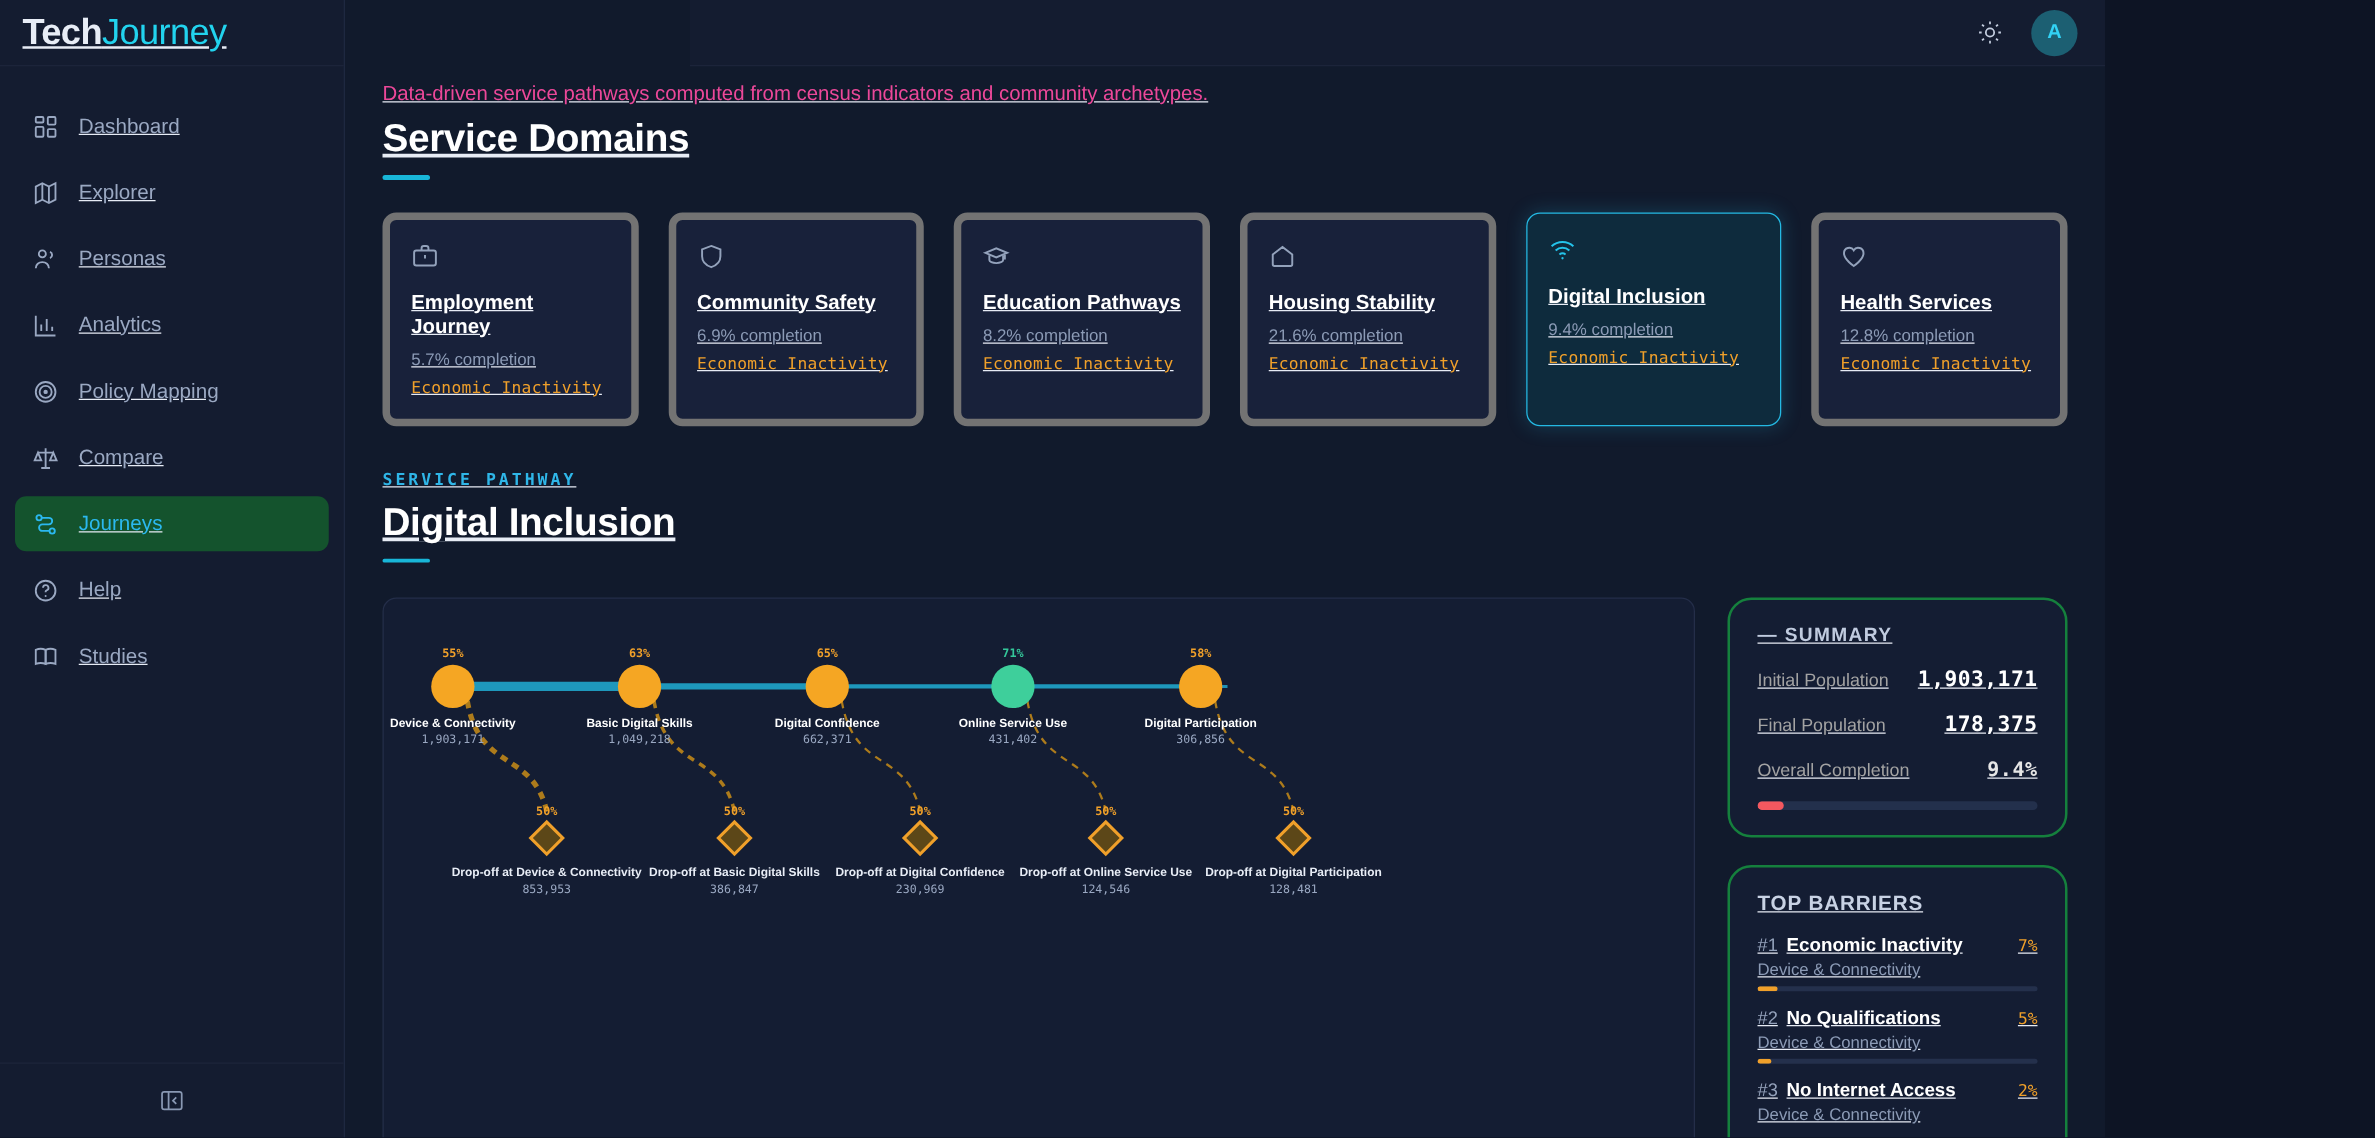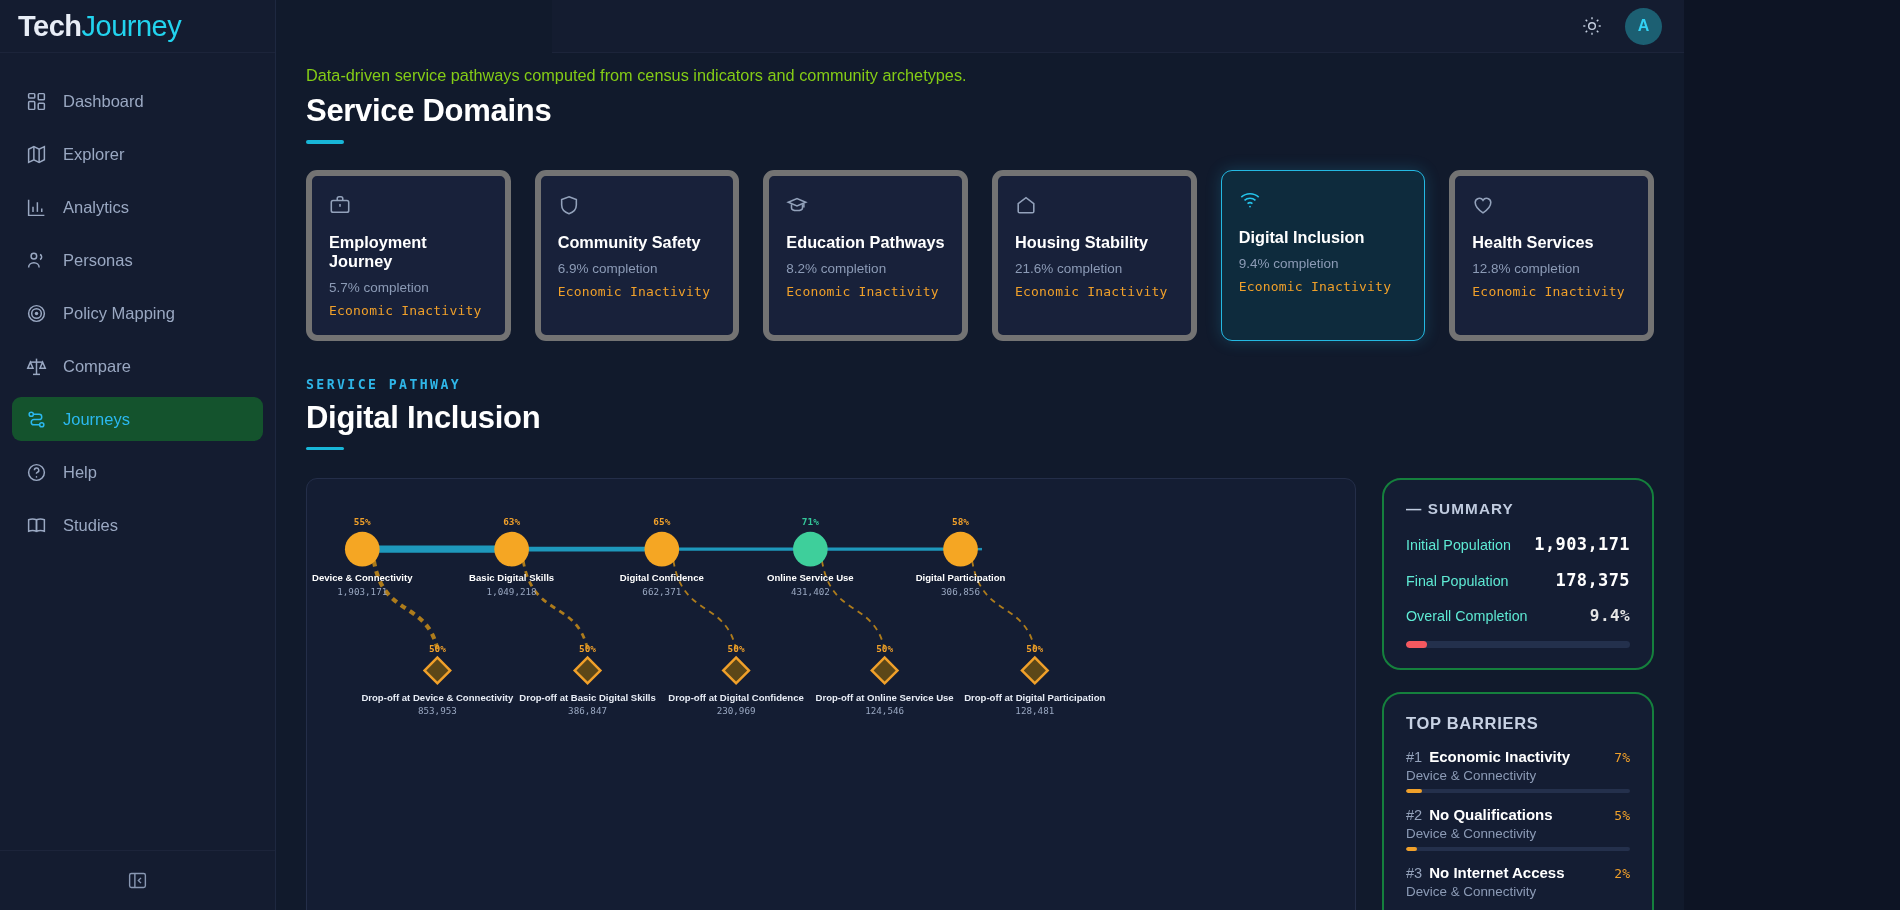--- a/index.html
+++ b/index.html
@@ -3,21 +3,21 @@
 <meta charset="utf-8">
 <style>
   * { box-sizing: border-box; margin: 0; padding: 0; }
   html, body {
     width: 1900px; height: 910px;
     background: #0d1424;
     font-family: "Liberation Sans", sans-serif;
     overflow: hidden;
     color: #e7ecf5;
   }
-  .app { display: flex; width: 1684px; height: 910px; position: relative; }
+  .app { display: flex; width: 1684px; height: 910px; position: relative; text-decoration: underline; }
 
   
   .sidebar {
     width: 276px; height: 910px; flex: 0 0 276px;
     background: #141c30;
     border-right: 1px solid #1e2840;
     display: flex; flex-direction: column;
     position: relative;
   }
   .brand {
@@ -69,21 +69,21 @@
 
   
   .main {
     flex: 1; height: 910px; position: relative;
     padding: 53px 0 0 0;
     overflow: hidden;
     background: #111a2c;
   }
   .scroller { padding: 0 26px 0 26px; position: relative; }
 
-  .subtitle { color: #84cc16; font-size: 16.3px; padding-top: 13px; padding-left: 4px; }
+  .subtitle { color: #ec4899; font-size: 16.3px; padding-top: 13px; padding-left: 4px; }
 
   .eyebrow {
     margin-top: 36px; margin-left: 4px;
     font-family: "DejaVu Sans Mono", monospace;
     font-size: 13.2px; letter-spacing: 2.4px;
     color: #2fb6e8; font-weight: 600;
   }
   .bigtitle {
     margin-left: 4px; margin-top: 8px;
     font-size: 31px; font-weight: 700; color: #fff; letter-spacing: -0.3px;
@@ -117,21 +117,21 @@
     flex: 1; background: #141d33; border: 1px solid #242e49;
     border-radius: 11px; height: 450px; position: relative; overflow: hidden;
   }
   .side { width: 272px; flex: 0 0 272px; display: flex; flex-direction: column; gap: 22px; }
   .panel {
     background: #141d33; border: 2px solid #15803d; border-radius: 19px;
     padding: 20px 22px;
   }
   .sumhead { font-size: 15.3px; font-weight: 600; color: #c0cbdf; letter-spacing: 1.1px; margin-bottom: 16px; }
   .sumrow { display: flex; justify-content: space-between; align-items: baseline; margin-bottom: 16px; }
-  .sumlabel { font-size: 14.3px; color: #5eead4; }
+  .sumlabel { font-size: 14.3px; color: #a3a3a3; }
   .sumval { font-family: "DejaVu Sans Mono", monospace; font-size: 17px; font-weight: 700; color: #fff; letter-spacing: 0.4px; }
   .sumval.alert { color: #e5e5e5; font-size: 16px; }
   .progtrack { height: 7px; background: #23304c; border-radius: 4px; overflow: hidden; margin-top: 2px; }
   .progfill { height: 7px; background: #f4585f; border-radius: 4px; }
 
   .barhead { font-size: 16.5px; font-weight: 600; color: #c8d2e4; letter-spacing: 0.7px; margin-bottom: 15px; }
   .barrow { margin-bottom: 13px; }
   .barline { display: flex; align-items: baseline; gap: 7px; }
   .barrank { font-size: 14.6px; color: #94a2bb; }
   .barname { font-size: 15px; font-weight: 700; color: #ffffff; flex: 1; }
@@ -179,38 +179,38 @@
               <line x1="9" y1="3" x2="9" y2="18"></line>
               <line x1="15" y1="6" x2="15" y2="21"></line>
             </svg>
           </span>
         <span>Explorer</span>
       </div>
 
       <div class="navitem">
         <span class="ico">
             <svg viewBox="0 0 24 24">
+              <circle cx="9" cy="7" r="3.2"></circle>
+              <path d="M3 20c0-3.3 2.7-5.5 6-5.5s6 2.2 6 5.5"></path>
+              <path d="M16 5.2a3 3 0 0 1 0 5.6"></path>
+            </svg>
+          </span>
+        <span>Personas</span>
+      </div>
+
+      <div class="navitem">
+        <span class="ico">
+            <svg viewBox="0 0 24 24">
               <polyline points="3,3 3,21 21,21"></polyline>
               <line x1="8" y1="17" x2="8" y2="11"></line>
               <line x1="13" y1="17" x2="13" y2="6"></line>
               <line x1="18" y1="17" x2="18" y2="13"></line>
             </svg>
           </span>
         <span>Analytics</span>
-      </div>
-
-      <div class="navitem">
-        <span class="ico">
-            <svg viewBox="0 0 24 24">
-              <circle cx="9" cy="7" r="3.2"></circle>
-              <path d="M3 20c0-3.3 2.7-5.5 6-5.5s6 2.2 6 5.5"></path>
-              <path d="M16 5.2a3 3 0 0 1 0 5.6"></path>
-            </svg>
-          </span>
-        <span>Personas</span>
       </div>
 
       <div class="navitem">
         <span class="ico">
             <svg viewBox="0 0 24 24">
               <circle cx="12" cy="12" r="9"></circle>
               <circle cx="12" cy="12" r="5.5"></circle>
               <circle cx="12" cy="12" r="2" fill="#9aa8c2" stroke="none"></circle>
             </svg>
           </span>

